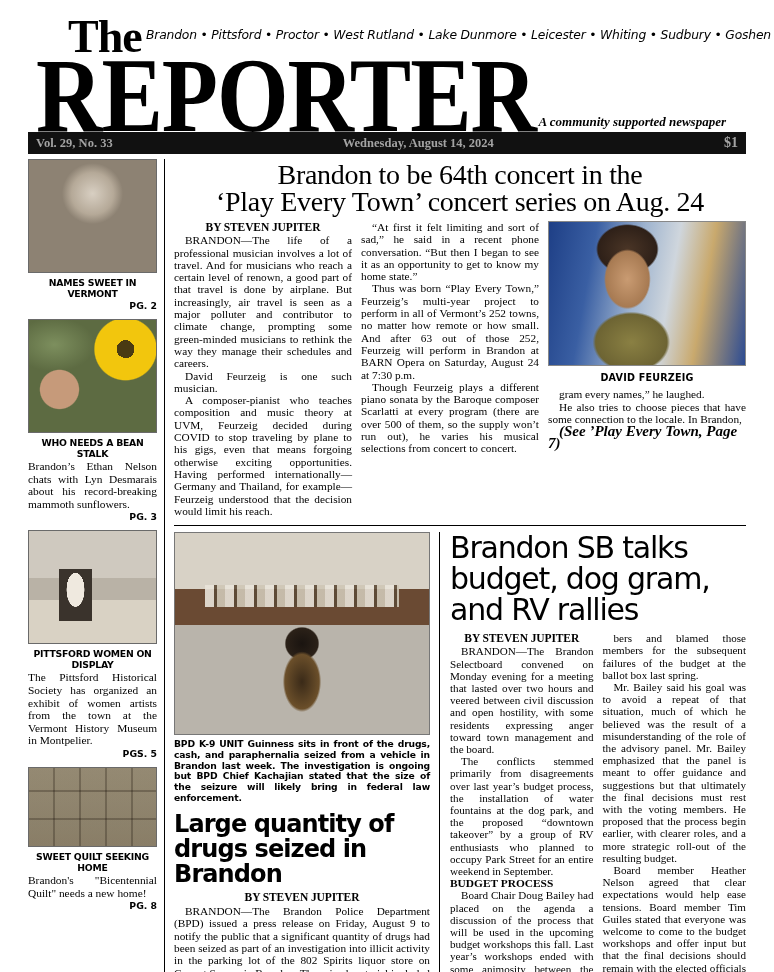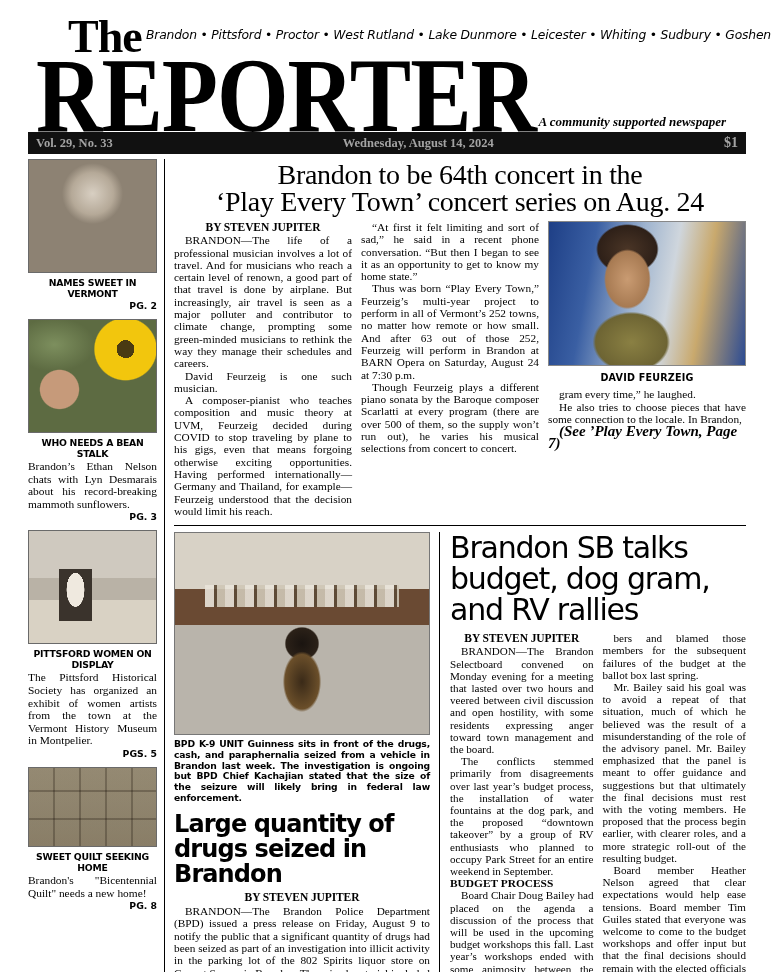--- a/index.html
+++ b/index.html
@@ -254,21 +254,21 @@
 
           <div class="col lead-c2">
             <p>“At first it felt limiting and sort of sad,” he said in a recent phone conversation. “But then I began to see it as an opportunity to get to know my home state.”</p>
             <p>Thus was born “Play Every Town,” Feurzeig’s multi-year project to perform in all of Vermont’s 252 towns, no matter how remote or how small. And after 63 out of those 252, Feurzeig will perform in Brandon at BARN Opera on Saturday, August 24 at 7:30 p.m.</p>
             <p>Though Feurzeig plays a different piano sonata by the Baroque composer Scarlatti at every program (there are over 500 of them, so the supply won’t run out), he varies his musical selections from concert to concert.</p>
           </div>
 
           <div class="col lead-c3">
             <div class="photo-feurzeig ph-feurzeig"></div>
             <div class="photo-cap-name">DAVID FEURZEIG</div>
-            <p>gram every time,” he laughed.</p>
+            <p>gram every names,” he laughed.</p>
             <p>He also tries to choose pieces that have some connection to the locale. In Brandon,</p>
             <p class="jump">(See ’Play Every Town, Page 7)</p>
           </div>
         </div>
       </div>
 
       <div class="lower">
 
         <div class="lower-left">
           <div class="photo-k9 ph-k9"></div>

